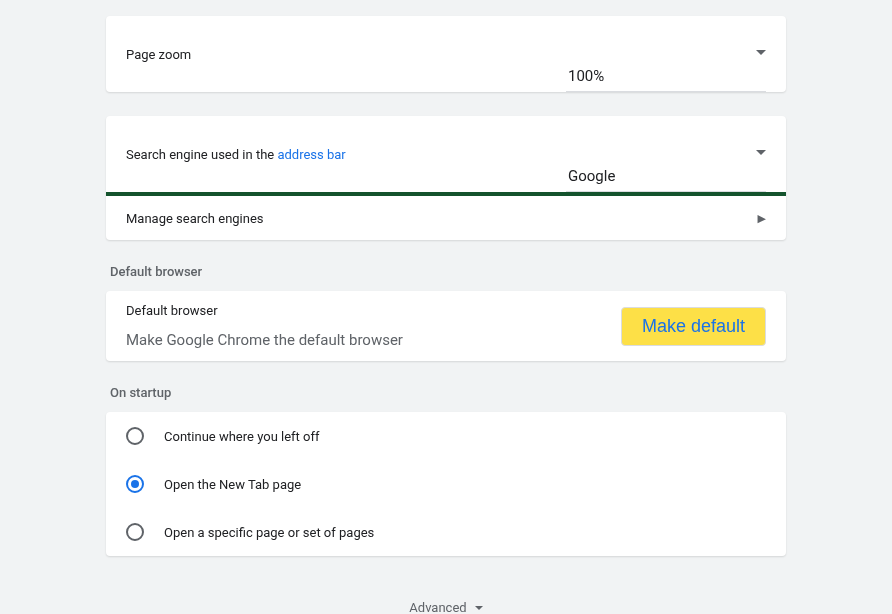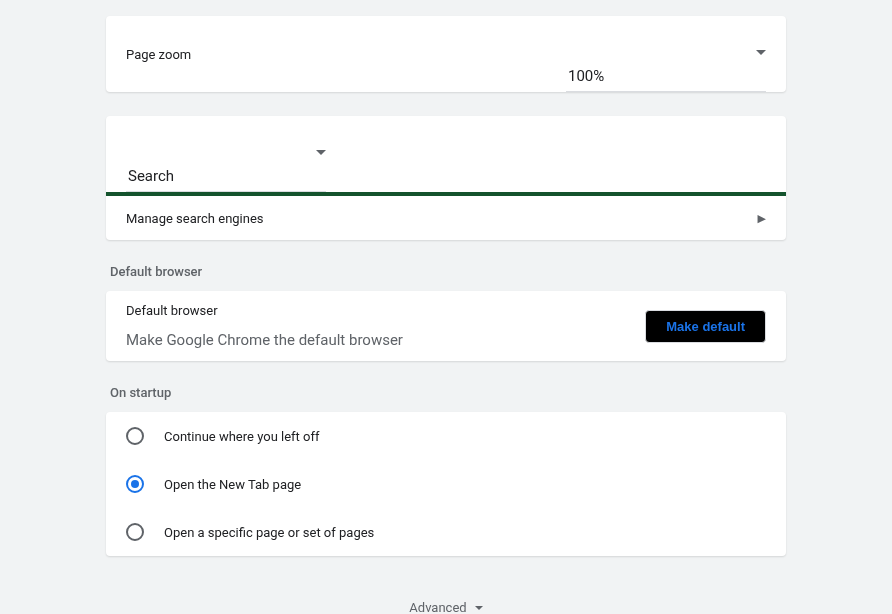--- a/index.html
+++ b/index.html
@@ -77,24 +77,24 @@
       border-left-width: 4px;
       border-right-width: 4px;
       border-top-width: 4px;
     }
     .chevron-right {
       color: #5f6368;
       font-size: 11px;
     }
     .outline-button {
       border: 1px solid #dadce0;
-      background: #000000;
+      background: #fde047;
       color: #1a73e8;
-      font-size: 13px;
-      font-weight: 700;
+      font-size: 18px;
+      font-weight: 400;
       padding: 8px 20px;
       border-radius: 4px;
       cursor: pointer;
     }
     .radio-row {
       display: flex;
       align-items: center;
       padding: 0 20px;
       min-height: 48px;
     }
@@ -157,22 +157,25 @@
       <div class="row-label">Page zoom</div>
       <div class="select-control">
         <span class="select-value">100%</span>
         <span class="triangle-down"></span>
       </div>
     </div>
   </div>
 
   <div class="card">
     <div class="card-row">
+      <div class="row-label">
+        <span>Search engine used in the </span><span class="link">address bar</span>
+      </div>
       <div class="select-control">
-        <span class="select-value">Search</span>
+        <span class="select-value">Google</span>
         <span class="triangle-down"></span>
       </div>
     </div>
     <div class="card-row">
       <div class="row-label">Manage search engines</div>
       <span class="chevron-right">▶</span>
     </div>
   </div>
 
   <div class="section-title">Default browser</div>

